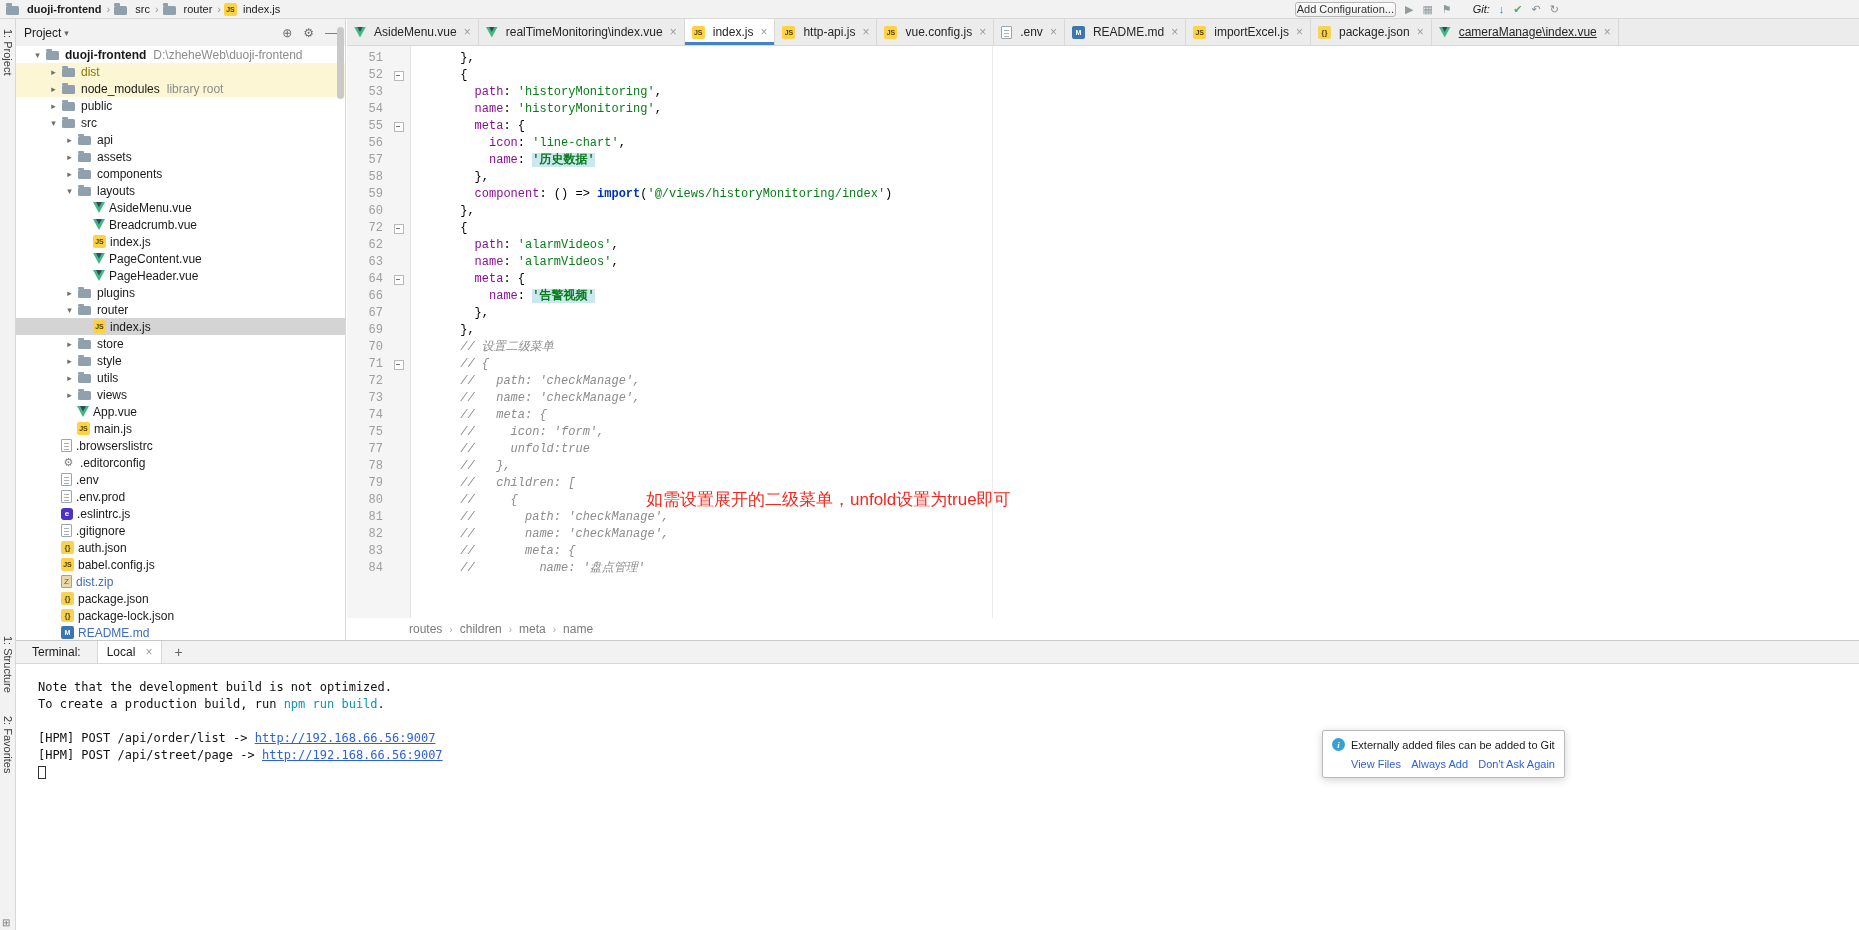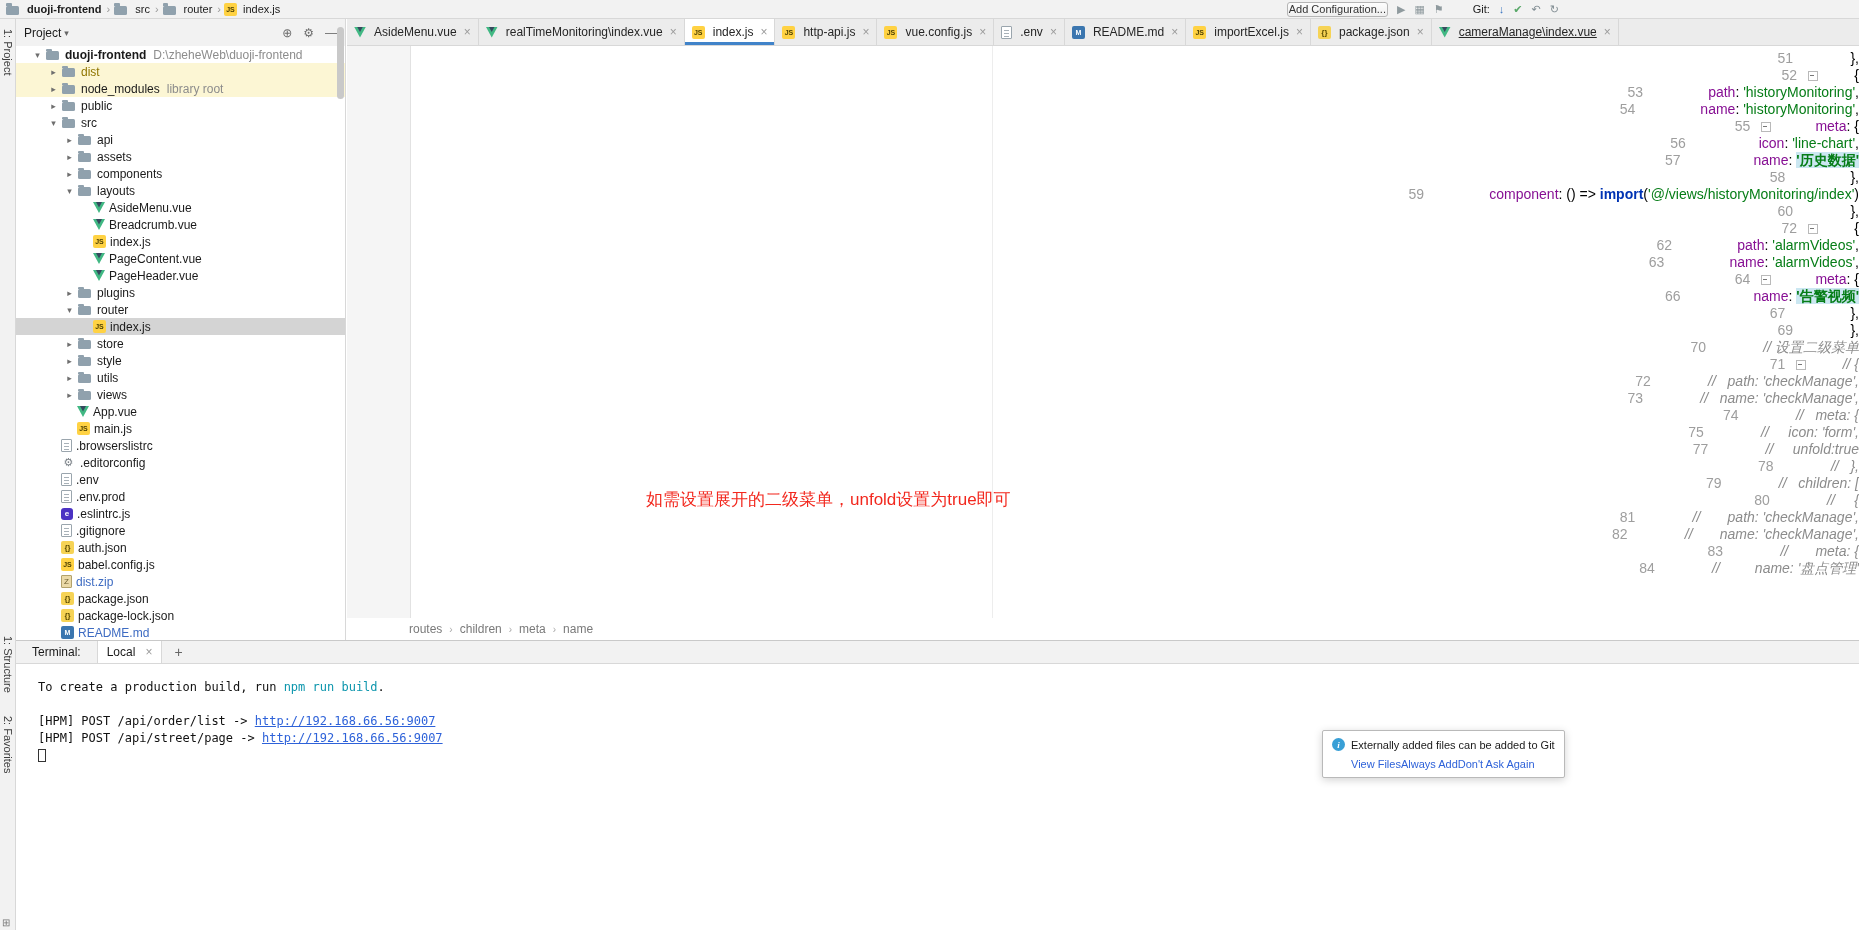--- a/index.html
+++ b/index.html
@@ -8,21 +8,21 @@
 
   
   .topbar{position:absolute;top:0;left:0;width:100%;height:19px;background:#f2f2f2;border-bottom:1px solid #d8d8d8;display:flex;align-items:center;padding-left:5px;font-size:11px;z-index:5;}
   .nav-crumbs{display:flex;align-items:center;}
   .nb-item{margin:0 2px;white-space:nowrap;}
   .nb-item.first{font-weight:bold;}
   .nb-sep{color:#9a9a9a;margin:0 3px;}
   .topbar-right{margin-left:auto;margin-right:300px;display:flex;align-items:center;gap:9px;}
   .add-config{border:1px solid #b5b5b5;border-radius:3px;background:linear-gradient(#fdfdfd,#efefef);padding:0 1px;height:15px;line-height:13px;font-size:11px;color:#333;font-family:"Liberation Sans",sans-serif;}
   .tb-ic{font-size:11px;line-height:15px;}
-  .git-label{margin-left:20px;color:#1a1a1a;}
+  .git-label{margin-left:12px;color:#1a1a1a;font-style:italic;}
 
   
   .stripe{position:absolute;top:19px;left:0;width:16px;height:911px;background:#f2f2f2;border-right:1px solid #d8d8d8;z-index:4;}
   .vtext{position:absolute;left:2px;writing-mode:vertical-rl;font-size:11px;color:#3c3c3c;white-space:nowrap;}
   .v-project{top:10px;}
   .v-structure{top:617px;}
   .v-favorites{top:697px;}
   .corner-ic{position:absolute;bottom:2px;left:2px;font-size:10px;color:#777;}
 
   
@@ -62,21 +62,21 @@
   .editor-area{position:absolute;top:19px;left:347px;right:0;height:621px;background:#fff;}
   .tabbar{height:27px;background:#ececec;border-bottom:1px solid #d8d8d8;display:flex;align-items:stretch;overflow:hidden;}
   .tab{display:flex;align-items:center;padding:0 7px;border-right:1px solid #d8d8d8;gap:4px;background:#ececec;}
   .tab.active{background:#fff;box-shadow:inset 0 -3px 0 #4083c9;}
   .tab-label{white-space:nowrap;color:#262626;}
   .tab-close{color:#9b9b9b;font-size:12px;margin-left:3px;cursor:pointer;}
   .code-wrap{position:absolute;top:27px;left:0;right:0;bottom:22px;background:#fff;overflow:hidden;}
   .gutter-bg{position:absolute;left:0;top:0;bottom:0;width:64px;background:#f5f5f5;border-right:1px solid #e2e2e2;}
   .margin-guide{position:absolute;left:645px;top:0;bottom:0;width:1px;background:#ededed;}
   #code{position:relative;padding-top:4px;}
-  .code-line{display:flex;height:17px;font-family:Liberation Sans, sans-serif;font-size:14px;line-height:17px;justify-content:flex-end;}
+  .code-line{display:flex;height:17px;font-family:Liberation Mono, monospace;font-size:12px;line-height:17px;}
   .ln{width:42px;flex:none;text-align:right;color:#9e9e9e;padding-right:6px;}
   .fold{width:22px;flex:none;position:relative;}
   .fold.has::before{content:'';position:absolute;left:5px;top:4px;width:8px;height:8px;background:#fff;border:1px solid #b9b9b9;}
   .fold.has::after{content:'';position:absolute;left:7px;top:8px;width:4px;height:1px;background:#777;}
   .code-text{white-space:pre;padding-left:6px;}
   .t-p{color:#000;}
   .t-k{color:#871094;}
   .t-s{color:#067d17;}
   .t-kw{color:#0033b3;font-weight:bold;}
   .t-c{color:#8c8c8c;font-style:italic;}
@@ -95,21 +95,21 @@
   .term-line{height:17px;line-height:17px;white-space:pre;}
   .term-p{color:#111;}
   .term-cmd{color:#0d96ad;}
   .term-link{color:#2e62d9;text-decoration:underline;cursor:pointer;}
   .cursor{display:inline-block;width:8px;height:13px;border:1px solid #333;vertical-align:middle;}
 
   
   .notification{position:absolute;left:1322px;top:730px;width:243px;background:#fff;border:1px solid #b9b9b9;border-radius:2px;box-shadow:0 2px 8px rgba(0,0,0,.18);padding:7px 9px 7px;font-size:11px;z-index:10;}
   .notif-row1{display:flex;align-items:center;gap:6px;white-space:nowrap;}
   .info-icon{width:13px;height:13px;border-radius:50%;background:#389fd6;color:#fff;font-size:9px;font-weight:bold;display:flex;align-items:center;justify-content:center;flex:none;font-family:"Liberation Serif",serif;font-style:italic;}
-  .notif-actions{display:flex;justify-content:flex-start;margin-top:7px;padding-left:19px;}
+  .notif-actions{display:flex;justify-content:space-between;margin-top:7px;padding-left:19px;}
   .notif-link{color:#2e62d9;cursor:pointer;white-space:nowrap;}
 </style>
 </head>
 <body>
 
 <div class="topbar">
   <div class="nav-crumbs" id="nav-breadcrumbs">
       <span class="fic ic-folder"></span>
       <span class="nb-item first">duoji-frontend</span>
       <span class="nb-sep">›</span>
@@ -583,20 +583,21 @@
 <div class="terminal">
   <div class="term-header">
     <span class="term-label">Terminal:</span>
     <span class="term-tab">
       <span>Local</span>
       <span class="tab-close">×</span>
     </span>
     <span class="term-add">+</span>
   </div>
   <div class="term-body" id="term-body">
+      <div class="term-line"><span class="term-p">Note that the development build is not optimized.</span></div>
       <div class="term-line"><span class="term-p">To create a production build, run </span><span class="term-cmd">npm run build</span><span class="term-p">.</span></div>
       <div class="term-line"></div>
       <div class="term-line"><span class="term-p">[HPM] POST /api/order/list -&gt; </span><span class="term-link">http://192.168.66.56:9007</span></div>
       <div class="term-line"><span class="term-p">[HPM] POST /api/street/page -&gt; </span><span class="term-link">http://192.168.66.56:9007</span></div>
       <div class="term-line"><span class="cursor"></span></div>
     </div>
 </div>
 
 <div class="notification">
   <div class="notif-row1">

